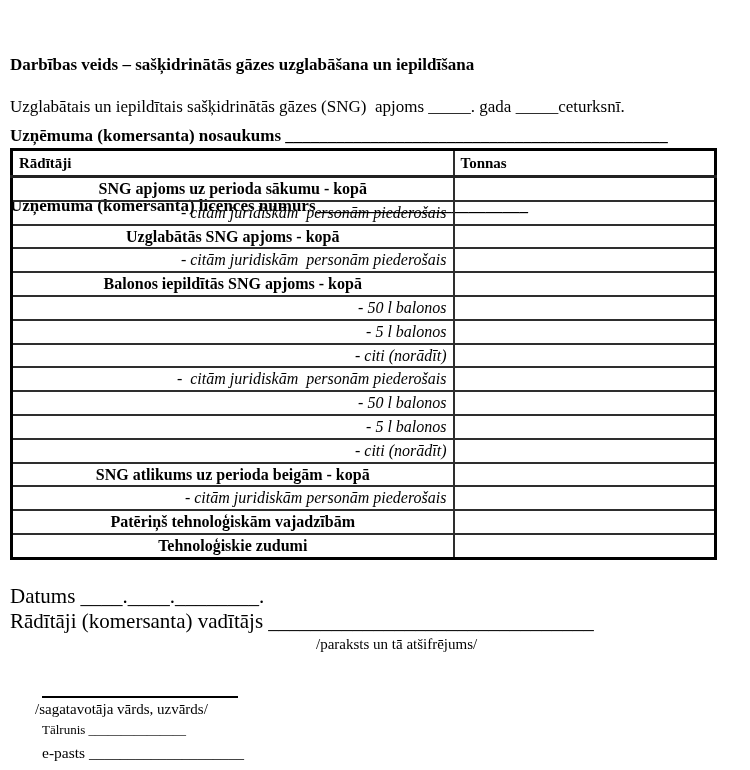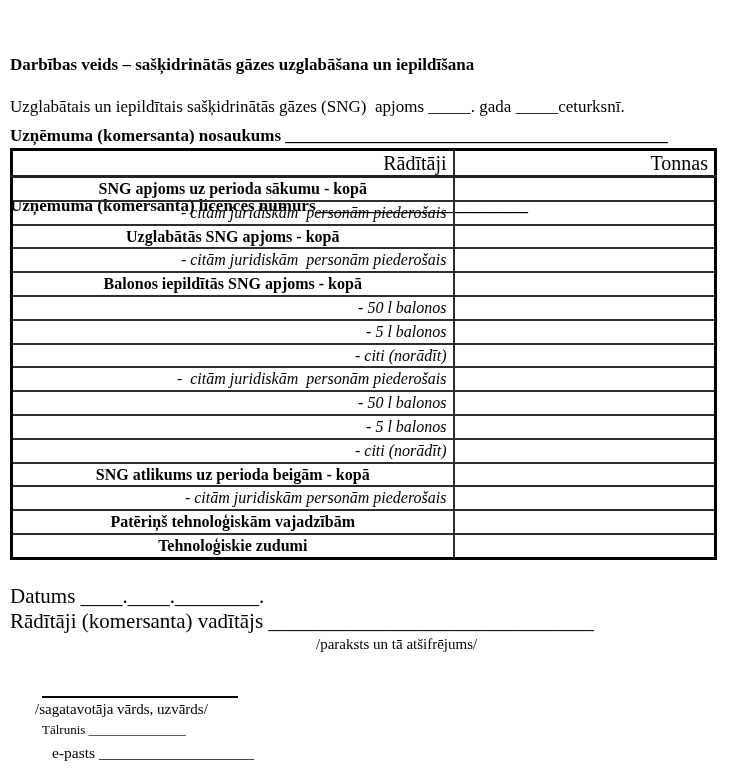--- a/index.html
+++ b/index.html
@@ -40,23 +40,23 @@
     border: 3px solid #000;
   }
   table.report th, table.report td {
     border: 2px solid #2e2e2e;
     padding: 0 6px;
     overflow: hidden;
     white-space: pre;
   }
   table.report th {
     height: 24px;
-    font-size: 20px;
-    font-weight: normal;
-    text-align: right;
+    font-size: 15px;
+    font-weight: bold;
+    text-align: left;
     border-bottom: 3px solid #222;
   }
   table.report td.label-cell { font-size: 16px; }
   table.report td.bold   { font-weight: bold; text-align: center; }
   table.report td.italic { font-style: italic; text-align: right; font-weight: normal; }
   table.report col.c1 { width: 442px; }
   table.report col.c2 { width: 262px; }
 
   
   .footer-line { font-size: 21px; }
@@ -64,21 +64,21 @@
   .vaditajs-line { left: 10px; top: 609px; }
   .paraksts-note { left: 316px; top: 636px; font-size: 15px; }
 
   .preparer-line {
     left: 42px; top: 696px;
     width: 196px; height: 0;
     border-top: 2px solid #000;
   }
   .preparer-note { left: 35px; top: 701px; font-size: 15px; }
   .phone-line    { left: 42px; top: 722px; font-size: 13px; }
-  .email-line    { left: 42px; top: 744px; font-size: 15.5px; margin-left: 10px; }
+  .email-line    { left: 42px; top: 744px; font-size: 15.5px; }
 </style>
 </head>
 <body>
 
 <div class="abs doc-heading">
   <div class="line">Darbības veids – sašķidrinātās gāzes uzglabāšana un iepildīšana</div>
   <div class="line"><span>Uzņēmuma (komersanta) nosaukums </span><span>_____________________________________________</span></div>
   <div class="line"><span>Uzņēmuma (komersanta) licences numurs</span><span>_________________________</span></div>
 </div>
 

